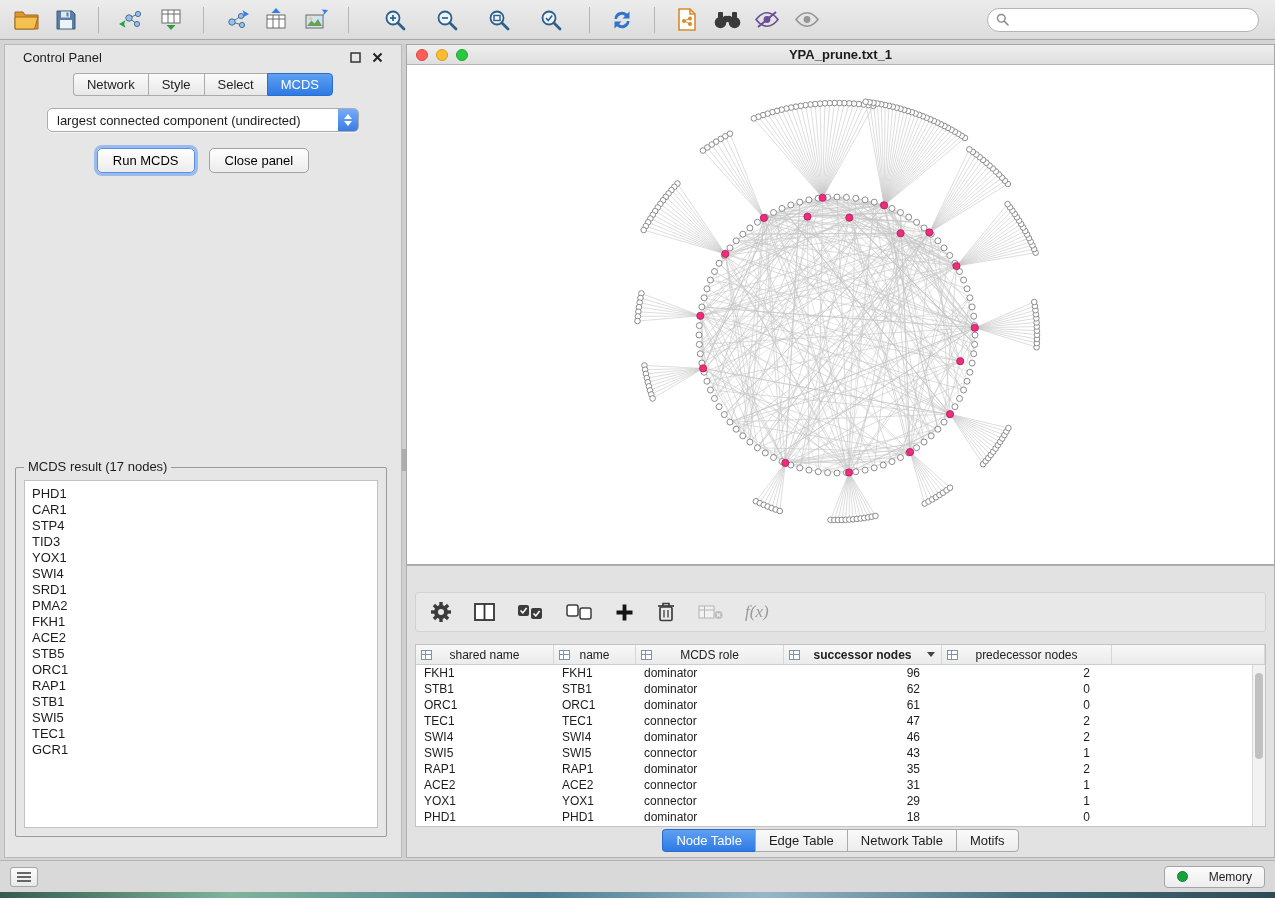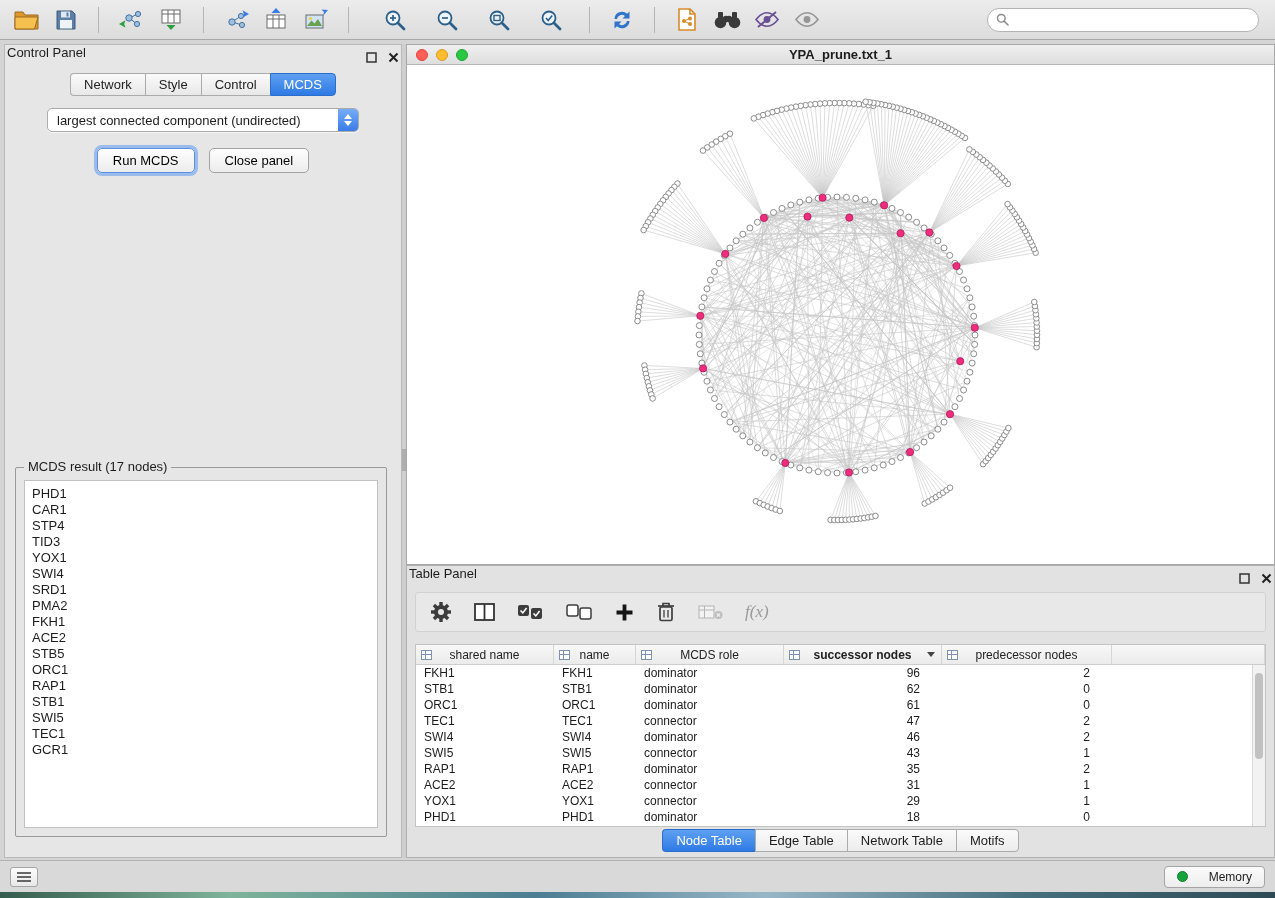--- a/index.html
+++ b/index.html
@@ -9,21 +9,21 @@
   
   .toolbar{position:absolute;left:0;top:0;right:0;height:40px;background:linear-gradient(#ececec,#dcdcdc);border-bottom:1px solid #a8a8a8;display:flex;align-items:center;padding:0 10px;gap:8px}
   .tb-icon{width:32px;height:30px;display:flex;align-items:center;justify-content:center;border-radius:4px}
   .tb-sep{width:1px;height:26px;background:#b5b5b5;margin:0 8px}
   .tb-spacer{flex:1}
   .search-box{width:272px;height:24px;background:#fff;border:1px solid #b4b4b4;border-radius:12px;display:flex;align-items:center;padding:0 8px;gap:6px;margin-right:6px}
   .search-box input{border:none;outline:none;flex:1;font-size:12px;background:transparent;font-family:"Liberation Sans",sans-serif}
 
   
   .control-panel{position:absolute;left:4px;top:44px;width:398px;bottom:40px;background:#e6e6e6;border:1px solid #b9b9b9}
-  .panel-header{height:24px;display:flex;padding:0 2px;font-size:13px}
+  .panel-header{height:24px;display:flex;align-items:center;padding:0 18px;font-size:13px}
   .hicons{margin-left:auto;display:flex;gap:10px;align-items:center}
   .hicon{width:12px;height:12px;display:flex;align-items:center;justify-content:center}
   .cp-tabs{display:flex;justify-content:center;margin-top:4px}
   .cp-tab{font-size:13px;padding:3px 13px;background:linear-gradient(#fafafa,#e8e8e8);border:1px solid #ababab;border-right:none;color:#222;cursor:default}
   .cp-tab:first-child{border-radius:4px 0 0 4px}
   .cp-tab:last-child{border-radius:0 4px 4px 0;border-right:1px solid #ababab}
   .cp-tab.selected{background:linear-gradient(#5ea0f2,#2e7ae4);color:#fff;border-color:#2a6ecb}
   .opt-label{text-align:center;margin-top:26px}
   .dropdown{margin:12px auto 6px;width:312px;height:24px;background:#fff;border:1px solid #ababab;border-radius:5px;display:flex;align-items:center;position:relative;padding-left:9px;box-shadow:0 1px 0 rgba(255,255,255,.6)}
   .dd-stepper{position:absolute;right:0;top:0;bottom:0;width:20px;background:linear-gradient(#76acf8,#3a7ce6);border-radius:0 4px 4px 0;display:flex;flex-direction:column;align-items:center;justify-content:center;gap:2px}
@@ -244,21 +244,21 @@
       <span class="hicon">
           <svg width="11" height="11" viewBox="0 0 11 11">
             <path d="M1.5 1.5l8 8M9.5 1.5l-8 8" stroke="#222" stroke-width="2"></path>
           </svg>
         </span>
     </span>
   </div>
   <div class="cp-tabs">
       <div class="cp-tab">Network</div>
       <div class="cp-tab">Style</div>
-      <div class="cp-tab">Control</div>
+      <div class="cp-tab">Select</div>
       <div class="cp-tab selected">MCDS</div>
     </div>
 
 
   <div class="dropdown">
     <span>largest connected component (undirected)</span>
     <span class="dd-stepper">
         <span class="tri up"></span>
         <span class="tri down"></span>
       </span>
@@ -1090,35 +1090,20 @@
         <circle cx="356.87114153581774" cy="152.9693627304132" r="3.6" fill="#ee2d7c" stroke="#b01b5c" stroke-width="0.8"></circle>
         <circle cx="442.3343586655831" cy="152.64641634654373" r="3.6" fill="#ee2d7c" stroke="#b01b5c" stroke-width="0.8"></circle>
         <circle cx="400.48552873684054" cy="151.62392139432842" r="3.6" fill="#ee2d7c" stroke="#b01b5c" stroke-width="0.8"></circle>
         <circle cx="493.5903117079846" cy="168.2342284612289" r="3.6" fill="#ee2d7c" stroke="#b01b5c" stroke-width="0.8"></circle>
         <circle cx="553.2465976924595" cy="296.19687304303767" r="3.6" fill="#ee2d7c" stroke="#b01b5c" stroke-width="0.8"></circle>
       </svg>
   </div>
 </div>
 
 <div class="table-panel">
-  <div class="panel-header">
-    <span>Table Panel</span>
-    <span class="hicons">
-      <span class="hicon">
-          <svg width="11" height="11" viewBox="0 0 11 11">
-            <rect x="1" y="1" width="9" height="9" fill="none" stroke="#333" stroke-width="1.5"></rect>
-          </svg>
-        </span>
-      <span class="hicon">
-          <svg width="11" height="11" viewBox="0 0 11 11">
-            <path d="M1.5 1.5l8 8M9.5 1.5l-8 8" stroke="#222" stroke-width="2"></path>
-          </svg>
-        </span>
-    </span>
-  </div>
 
   <div class="tp-toolbar">
     <span class="tp-icon">
       <svg width="22" height="22" viewBox="0 0 22 22">
           <g transform="translate(11,11)" fill="#3c3c3c">
             <rect x="-1.7" y="-10" width="3.4" height="20"></rect>
             <rect x="-1.7" y="-10" width="3.4" height="20" transform="rotate(45)"></rect>
             <rect x="-1.7" y="-10" width="3.4" height="20" transform="rotate(90)"></rect>
             <rect x="-1.7" y="-10" width="3.4" height="20" transform="rotate(135)"></rect>
             <circle r="7"></circle>

